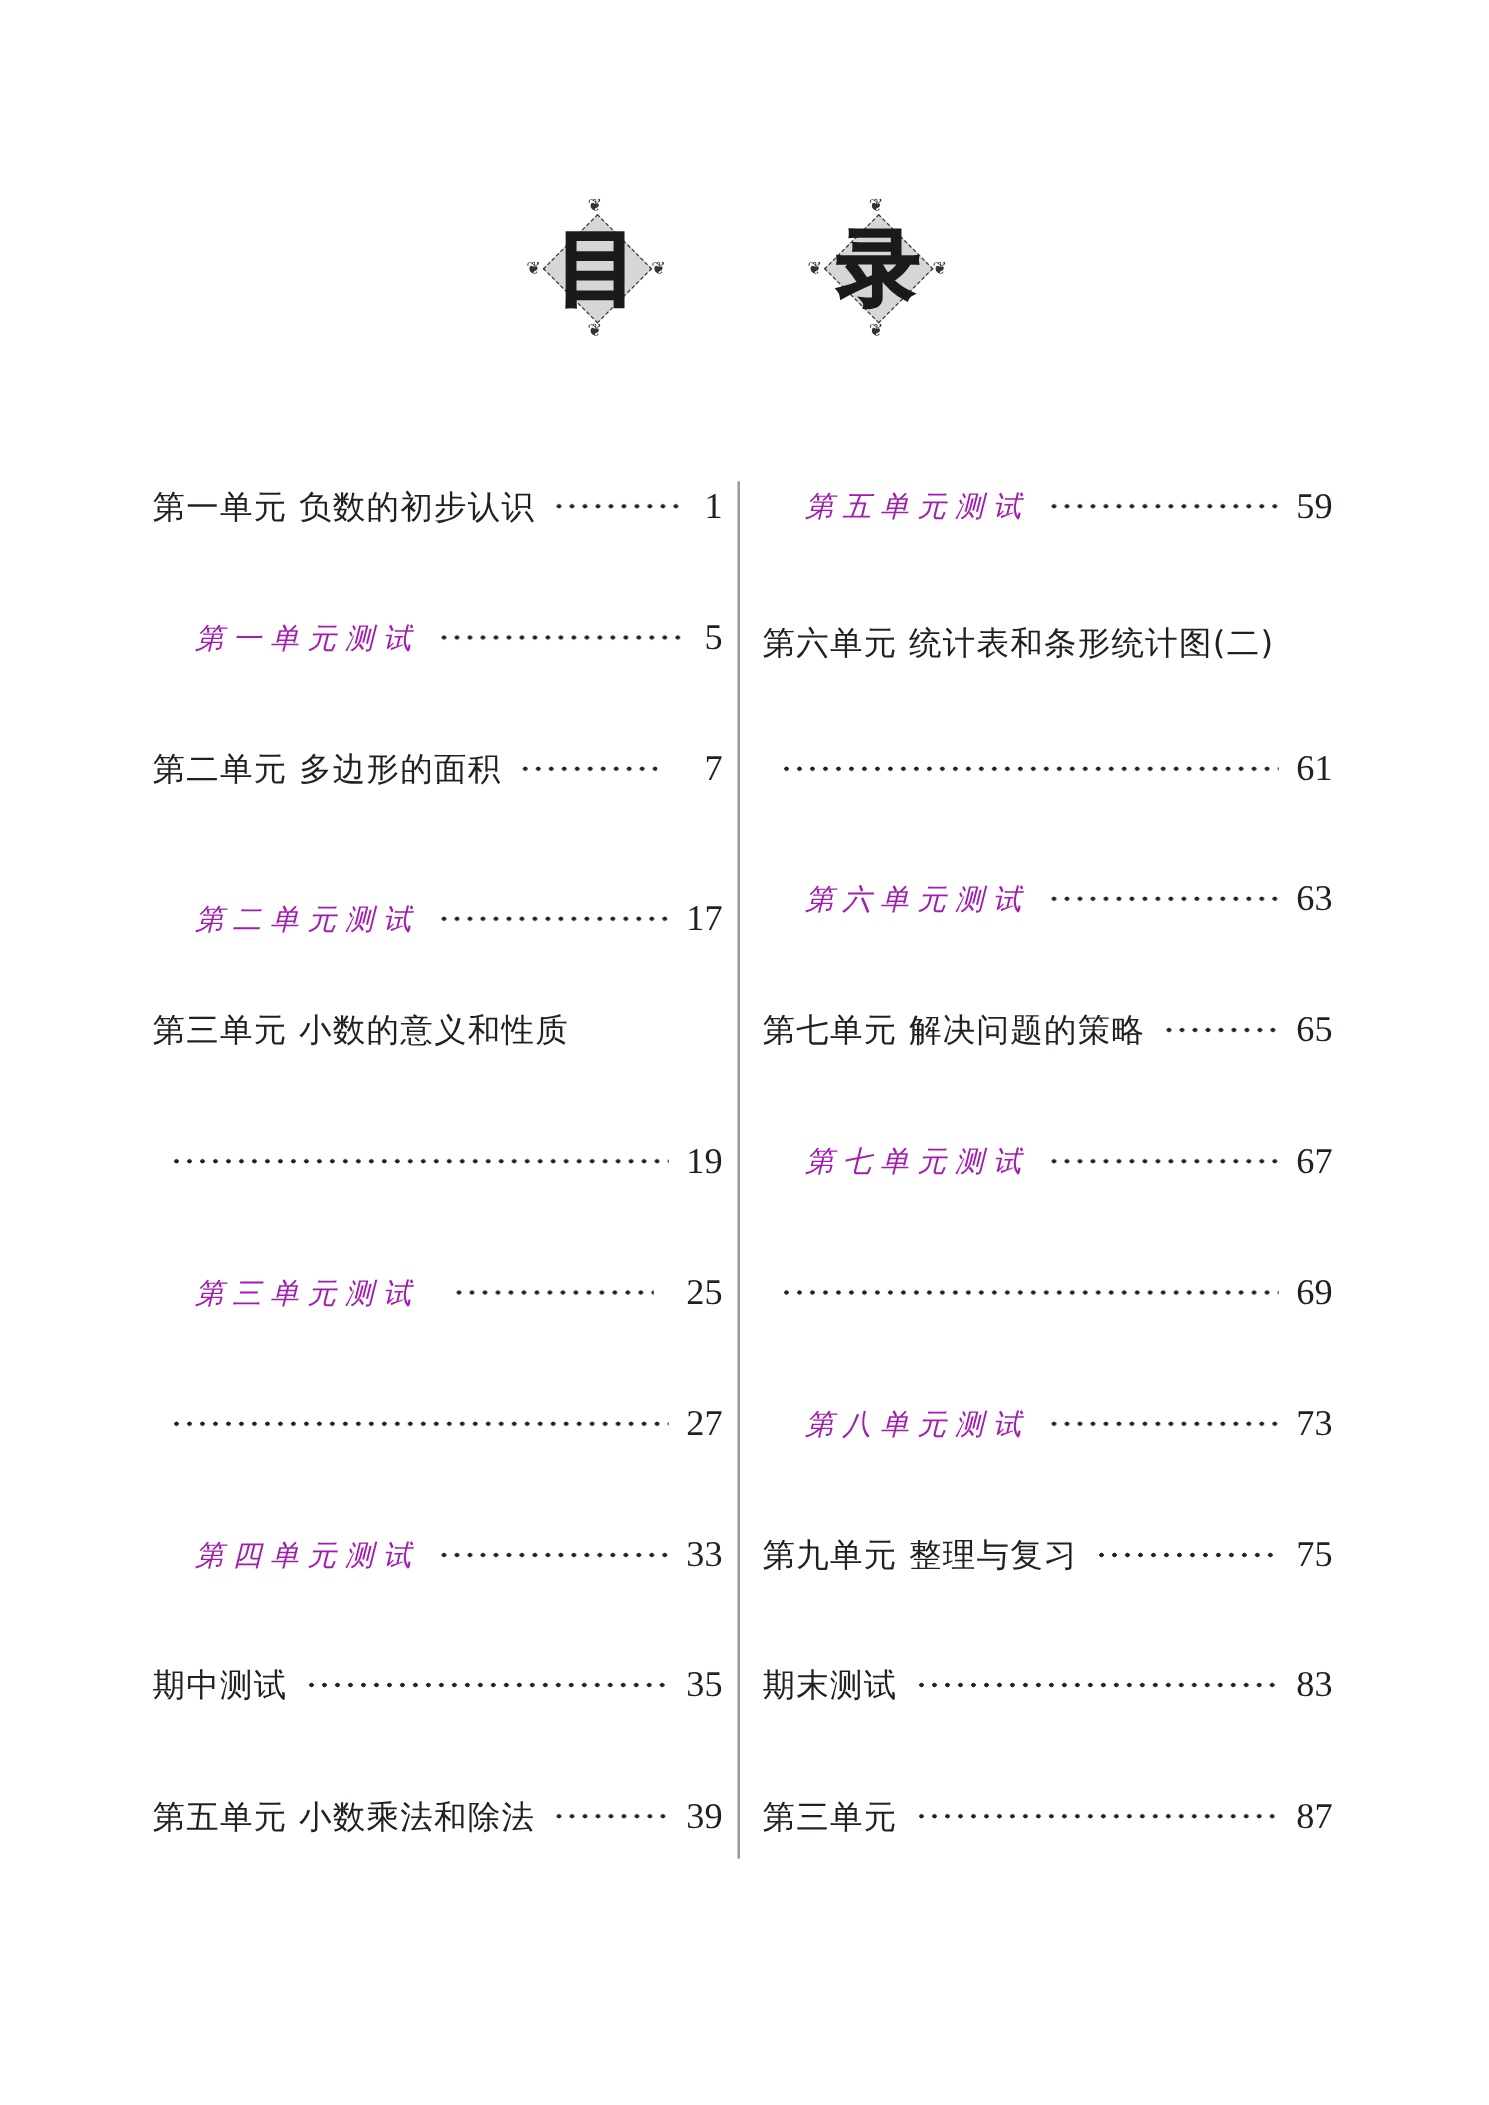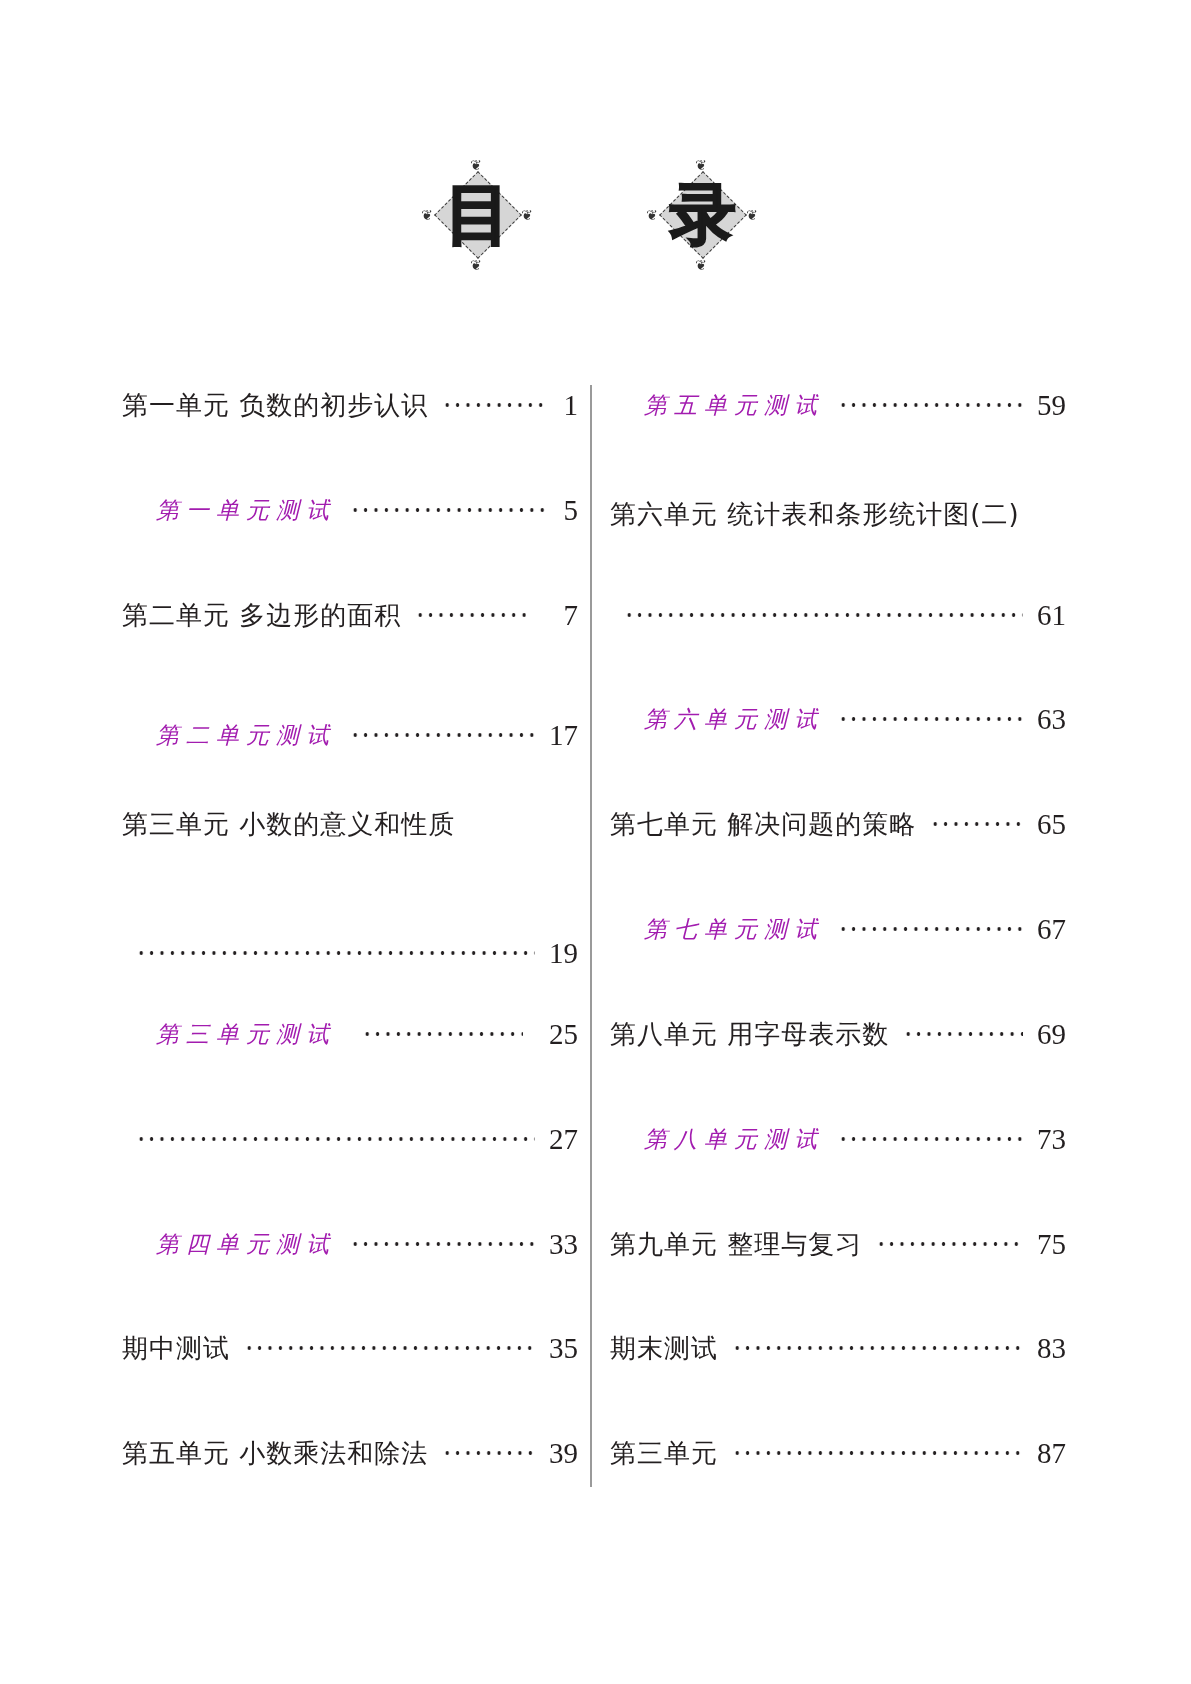--- a/index.html
+++ b/index.html
@@ -181,21 +181,21 @@
     <span class="toc-label">第二单元测试</span>
     <span class="dots-wrap">
         <span class="dots"></span>
       </span>
     <span class="toc-page">17</span>
   </div>
   <div class="toc-row" style="top:804px;">
     <span class="toc-label">第三单元  小数的意义和性质</span>
     <span class="spacer"></span>
   </div>
-  <div class="toc-row indent-dots" style="top:909px;margin-top:24px;">
+  <div class="toc-row indent-dots" style="top:909px;">
     <span class="dots-wrap">
         <span class="dots"></span>
       </span>
     <span class="toc-page">19</span>
   </div>
   <div class="toc-row test indent" style="top:1014px;gap:12px;">
     <span class="toc-label">第三单元测试</span>
     <span class="dots-wrap">
         <span class="dots"></span>
       </span>
@@ -263,21 +263,20 @@
     <span class="toc-page">65</span>
   </div>
   <div class="toc-row test indent" style="top:909px;">
     <span class="toc-label">第七单元测试</span>
     <span class="dots-wrap">
         <span class="dots"></span>
       </span>
     <span class="toc-page">67</span>
   </div>
   <div class="toc-row" style="top:1014px;">
-    <span class="toc-label">第八单元  用字母表示数</span>
     <span class="dots-wrap">
         <span class="dots"></span>
       </span>
     <span class="toc-page">69</span>
   </div>
   <div class="toc-row test indent" style="top:1119px;">
     <span class="toc-label">第八单元测试</span>
     <span class="dots-wrap">
         <span class="dots"></span>
       </span>

